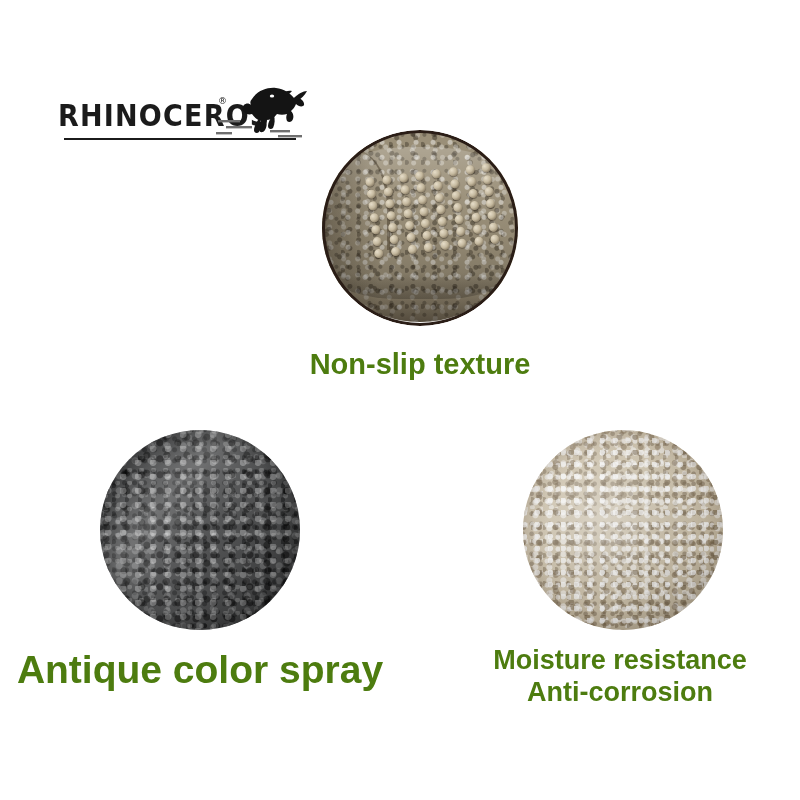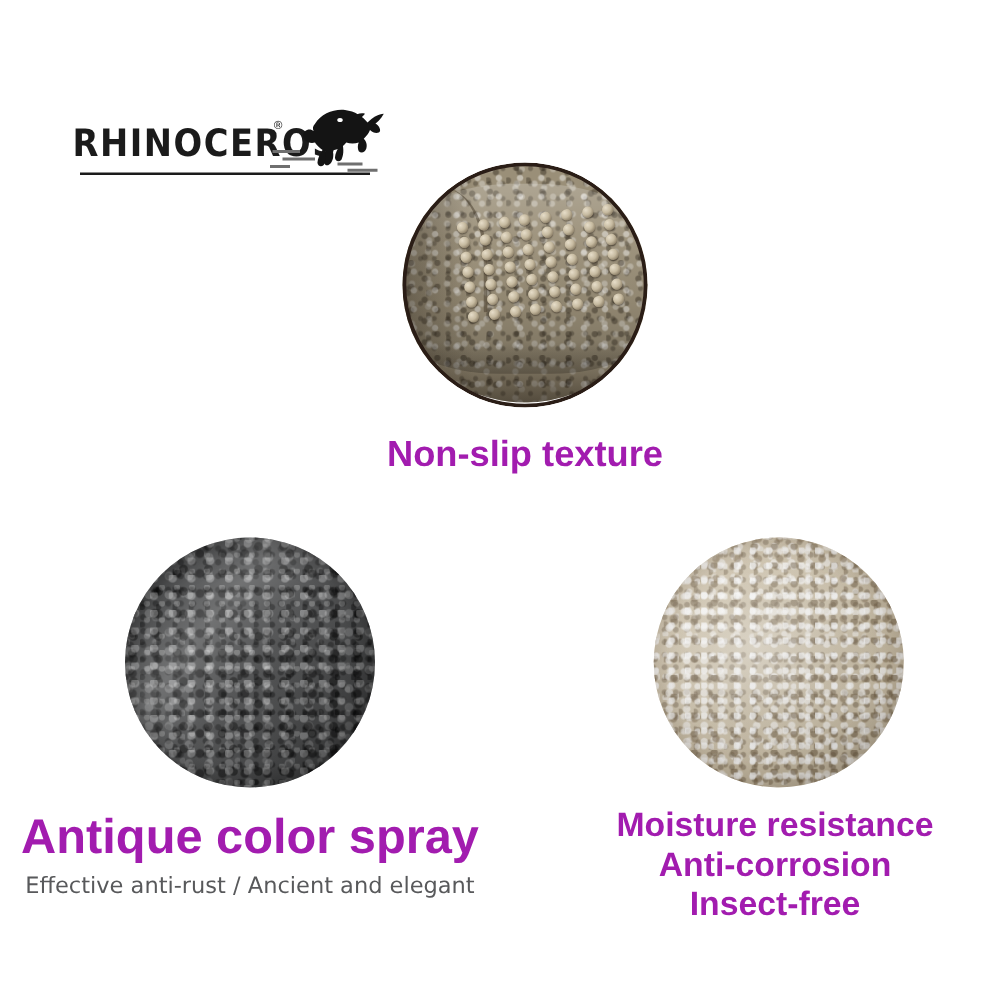--- a/index.html
+++ b/index.html
@@ -260,21 +260,21 @@
 
   
   .caption {
     position: absolute;
     text-align: center;
     line-height: 1.12;
   }
   .caption-title {
     font-family: "Liberation Sans", sans-serif;
     font-weight: 700;
-    color: #a21caf;
+    color: #4d7c0f;
     white-space: nowrap;
   }
   .caption-title.stacked {
     white-space: normal;
   }
   .caption-sub {
     font-family: "DejaVu Sans", sans-serif;
     font-weight: 400;
     color: #58595b;
     white-space: nowrap;
@@ -425,30 +425,28 @@
   </div>
 
   <div class="feature">
     <div class="swatch swatch-gray">
       <div class="grit-gray"></div>
       <div class="sheen-gray"></div>
       <div class="vignette-gray"></div>
     </div>
     <div class="caption caption-left">
       <div class="caption-title">Antique color spray</div>
-      <div class="caption-sub">Effective anti-rust / Ancient and elegant</div>
     </div>
   </div>
 
   <div class="feature">
     <div class="swatch swatch-beige">
       <div class="grit-beige"></div>
       <div class="sheen-beige"></div>
       <div class="vignette-beige"></div>
     </div>
     <div class="caption caption-right">
       <div class="caption-title stacked">Moisture resistance</div>
       <div class="caption-title stacked">Anti-corrosion</div>
-      <div class="caption-title stacked">Insect-free</div>
     </div>
   </div>
 
 </div>
 
 </body></html>

